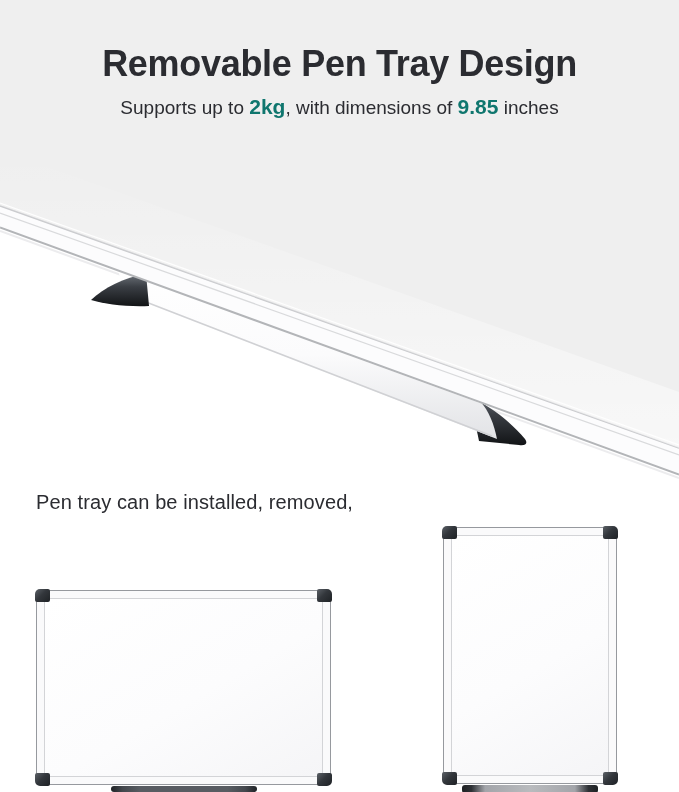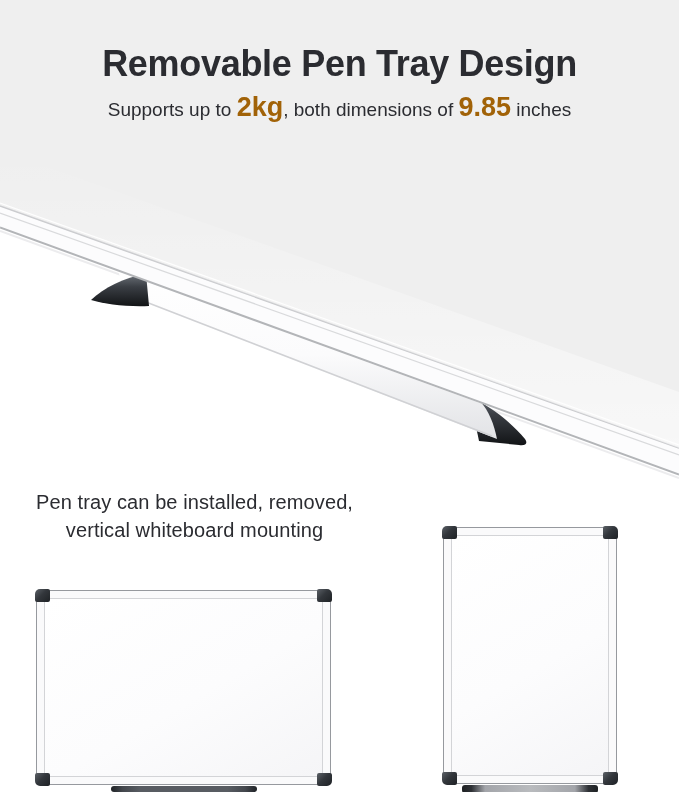--- a/index.html
+++ b/index.html
@@ -12,21 +12,21 @@
   .top{position:absolute;top:0;left:0;width:679px;height:480px;background:#efefef;overflow:hidden;}
   .hero-svg{position:absolute;top:0;left:0;display:block;}
   .header{position:absolute;top:0;left:0;width:679px;text-align:center;z-index:2;}
   .title{
     margin-top:44px;font-size:36px;font-weight:700;letter-spacing:-0.3px;
     color:#2b2c31;line-height:40px;
   }
   .subtitle{
     margin-top:9px;font-size:19px;color:#2b2c31;line-height:28px;font-weight:400;
   }
-  .subtitle .val{color:#a16207;font-weight:700;font-size:27px;text-align:center;}
+  .subtitle .val{color:#0f766e;font-weight:700;font-size:21px;text-align:center;}
   
   .bottom{position:absolute;top:480px;left:0;width:679px;height:312px;background:#ffffff;}
   .caption{
     position:absolute;left:36px;top:8px;font-size:20px;line-height:28px;
     color:#2b2c31;font-weight:400;letter-spacing:0.1px;text-align:center;
   }
   .caption div{white-space:nowrap;}
   
   .board{
     position:absolute;border:1px solid #96999e;border-radius:3px;background:#fafafb;
@@ -99,30 +99,29 @@
       <path d="M 0 206 L 679 448" stroke="#c8c9cc" stroke-width="1.6" fill="none"></path>
       <path d="M 0 213 L 679 455" stroke="#d9dadc" stroke-width="1.2" fill="none"></path>
       <path d="M 0 227.5 L 679 474.5" stroke="#b3b5b8" stroke-width="2" fill="none"></path>
 
       <path d="M 0 150 L 679 392 L 679 448 L 0 206 Z" fill="url(#g-sheen)"></path>
     </svg>
 
     <div class="header">
       <div class="title">Removable Pen Tray Design</div>
       <div class="subtitle">
-        <span>Supports up to </span><span class="val">2kg</span><span>, both dimensions of </span><span class="val">9.85</span><span> inches</span>
+        <span>Supports up to </span><span class="val">2kg</span><span>, with dimensions of </span><span class="val">9.85</span><span> inches</span>
       </div>
     </div>
   </div>
 
   <div class="bottom">
 
     <div class="caption">
       <div>Pen tray can be installed, removed,</div>
-      <div>vertical whiteboard mounting</div>
     </div>
 
     <div class="board board-h">
       <div class="surface"></div>
       <div class="cap tl"></div>
       <div class="cap tr"></div>
       <div class="cap bl"></div>
       <div class="cap br"></div>
       <div class="tray-h"></div>
     </div>

